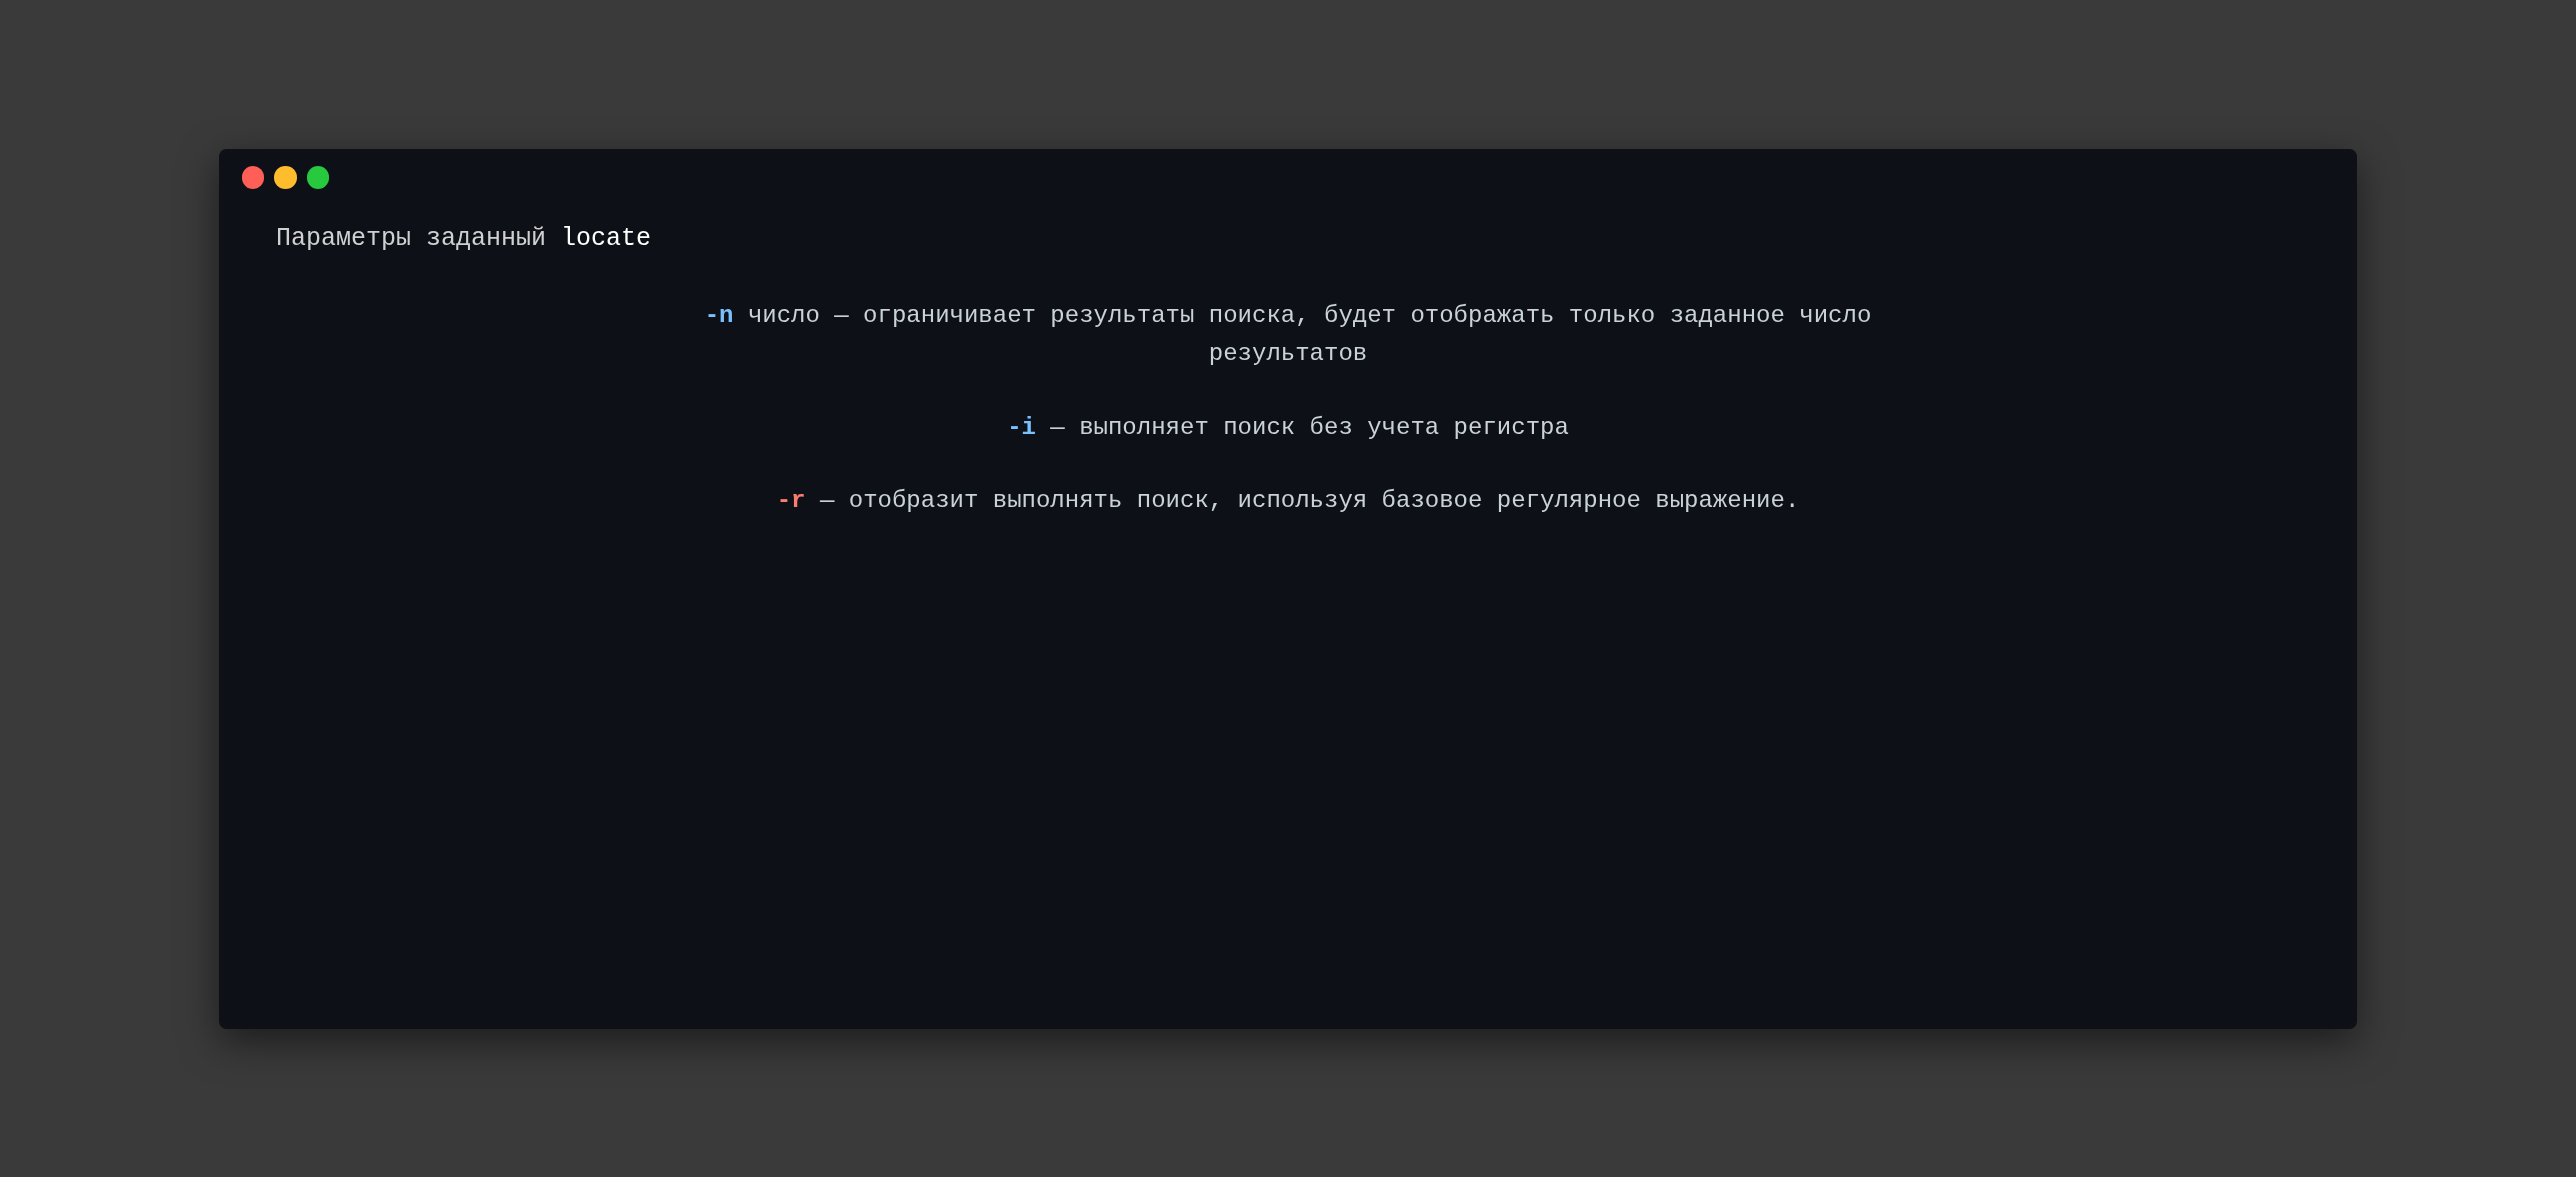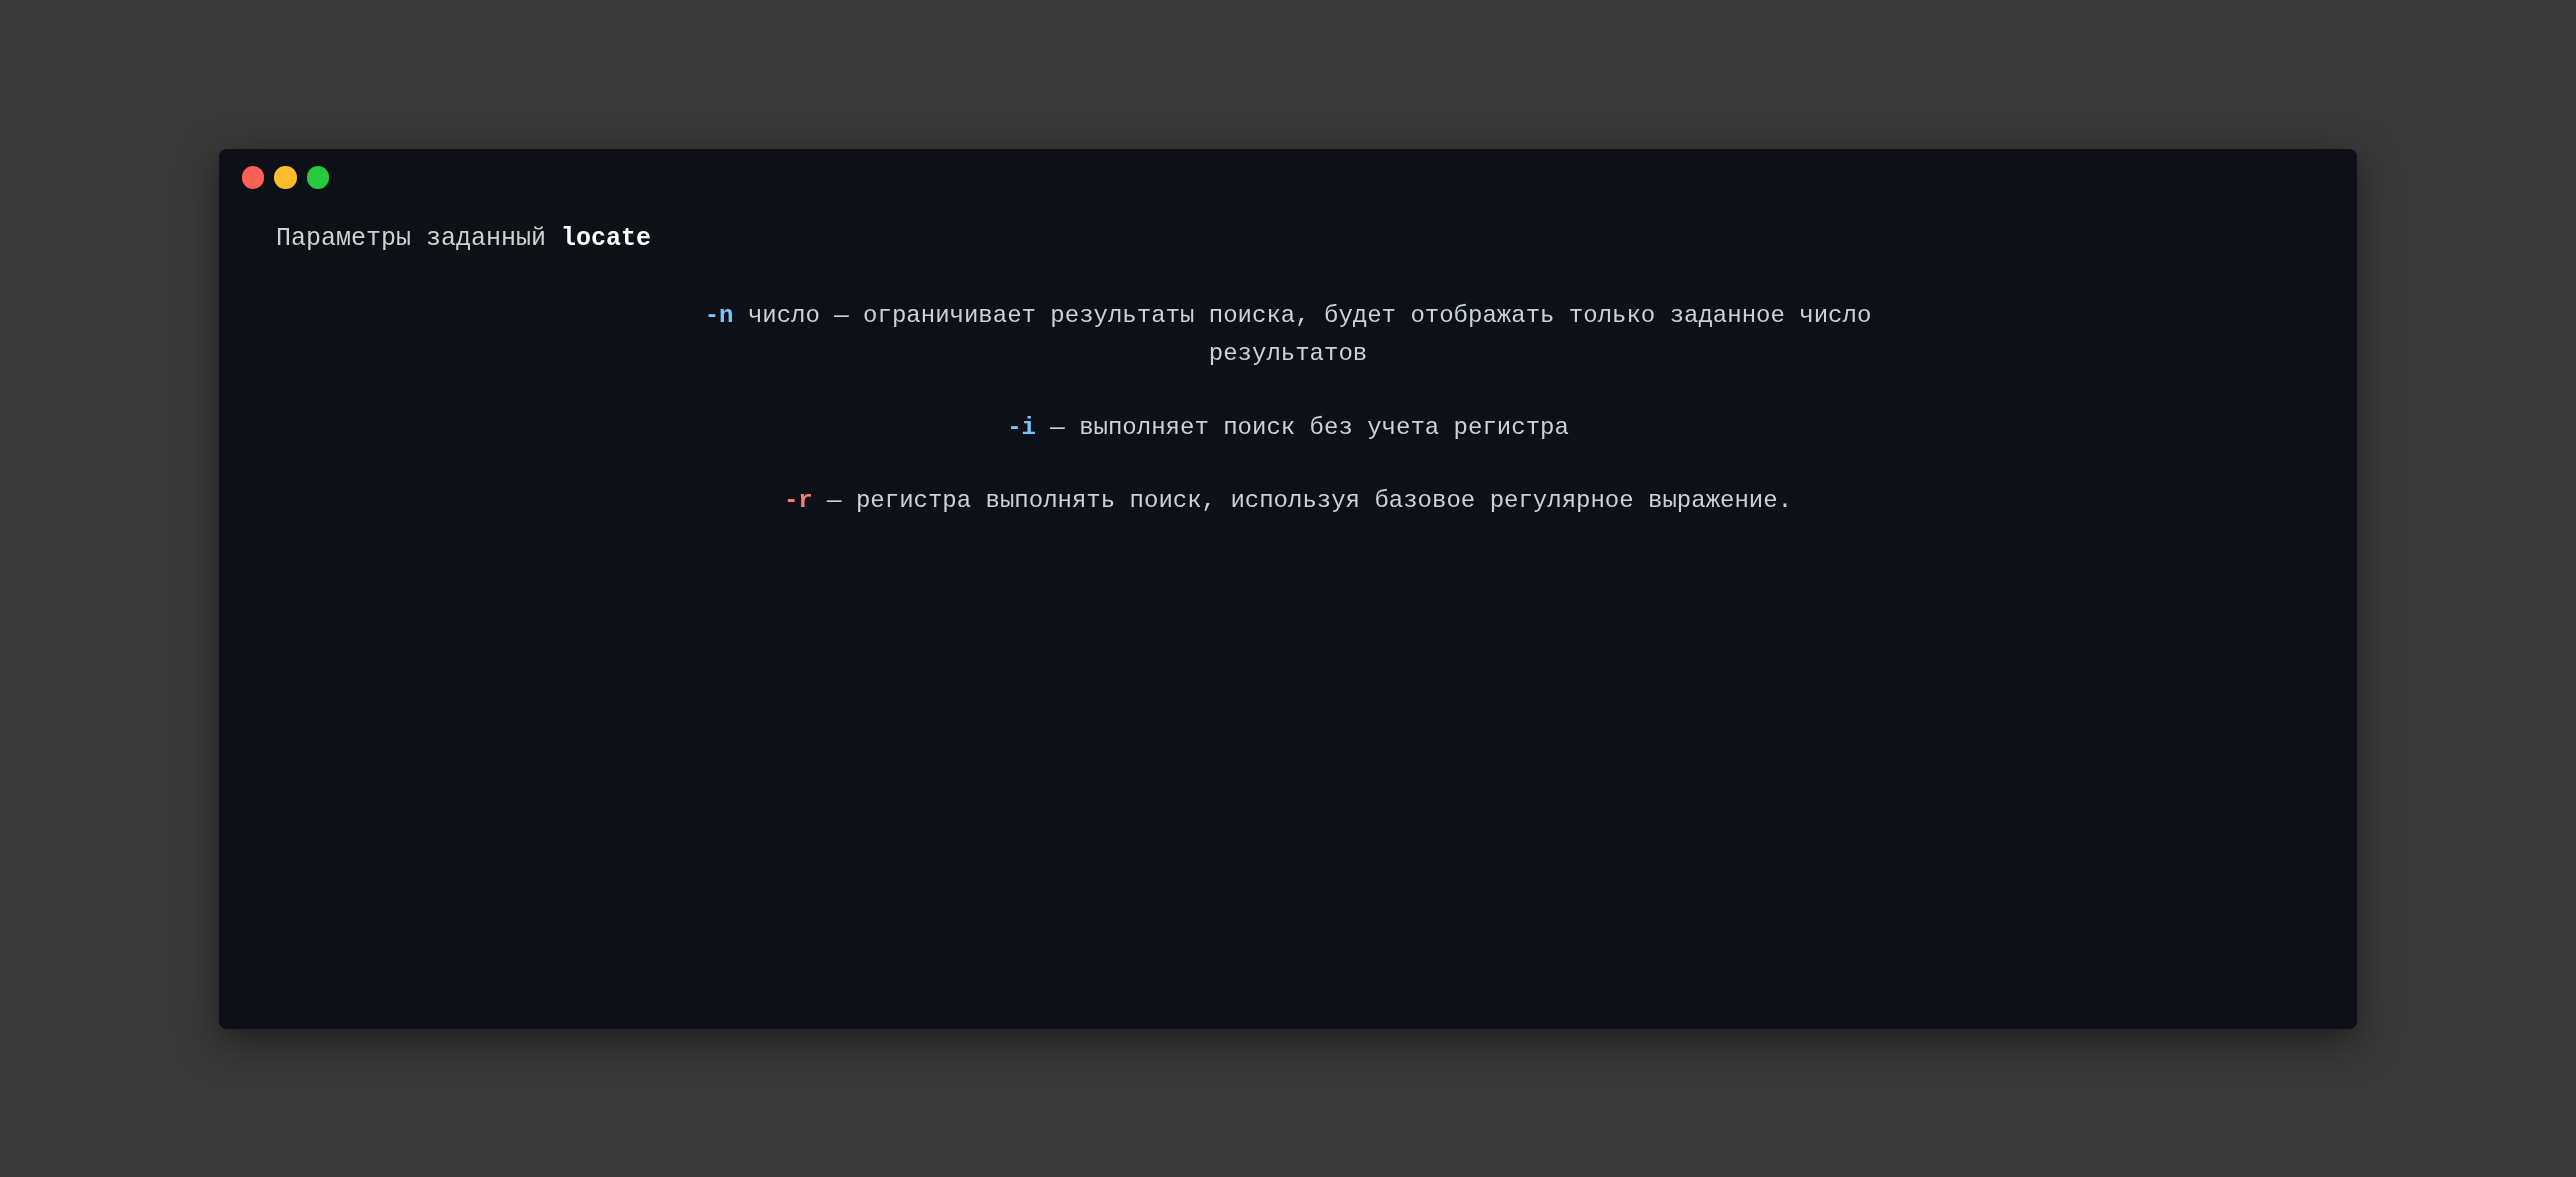--- a/index.html
+++ b/index.html
@@ -61,21 +61,21 @@
     }
 
     .heading {
       font-size: 25px;
       margin-bottom: 38px;
       color: #d0d0d0;
       font-weight: normal;
     }
 
     .heading strong {
-      font-weight: bold;
+      font-weight: normal;
       color: #ffffff;
     }
 
     .param-block {
       margin-bottom: 35px;
       text-align: center;
     }
 
     .flag-n {
       color: #79c0ff;
@@ -129,17 +129,17 @@
       <span class="flag-n">-n</span><span class="param-desc"> число — ограничивает результаты поиска, будет отображать только заданное число<br>результатов</span>
     </div>
 
     <div class="param-block">
       <span class="flag-i">-i</span><span class="param-desc"> — выполняет поиск без учета регистра</span>
     </div>
 
 
 
     <div class="param-block">
-      <span class="flag-r">-r</span><span class="param-desc"> — регистра выполнять поиск, используя базовое регулярное выражение.</span>
+      <span class="flag-r">-r</span><span class="param-desc"> — отобразит выполнять поиск, используя базовое регулярное выражение.</span>
     </div>
   </div>
 </div>
 
 
 </body></html>

